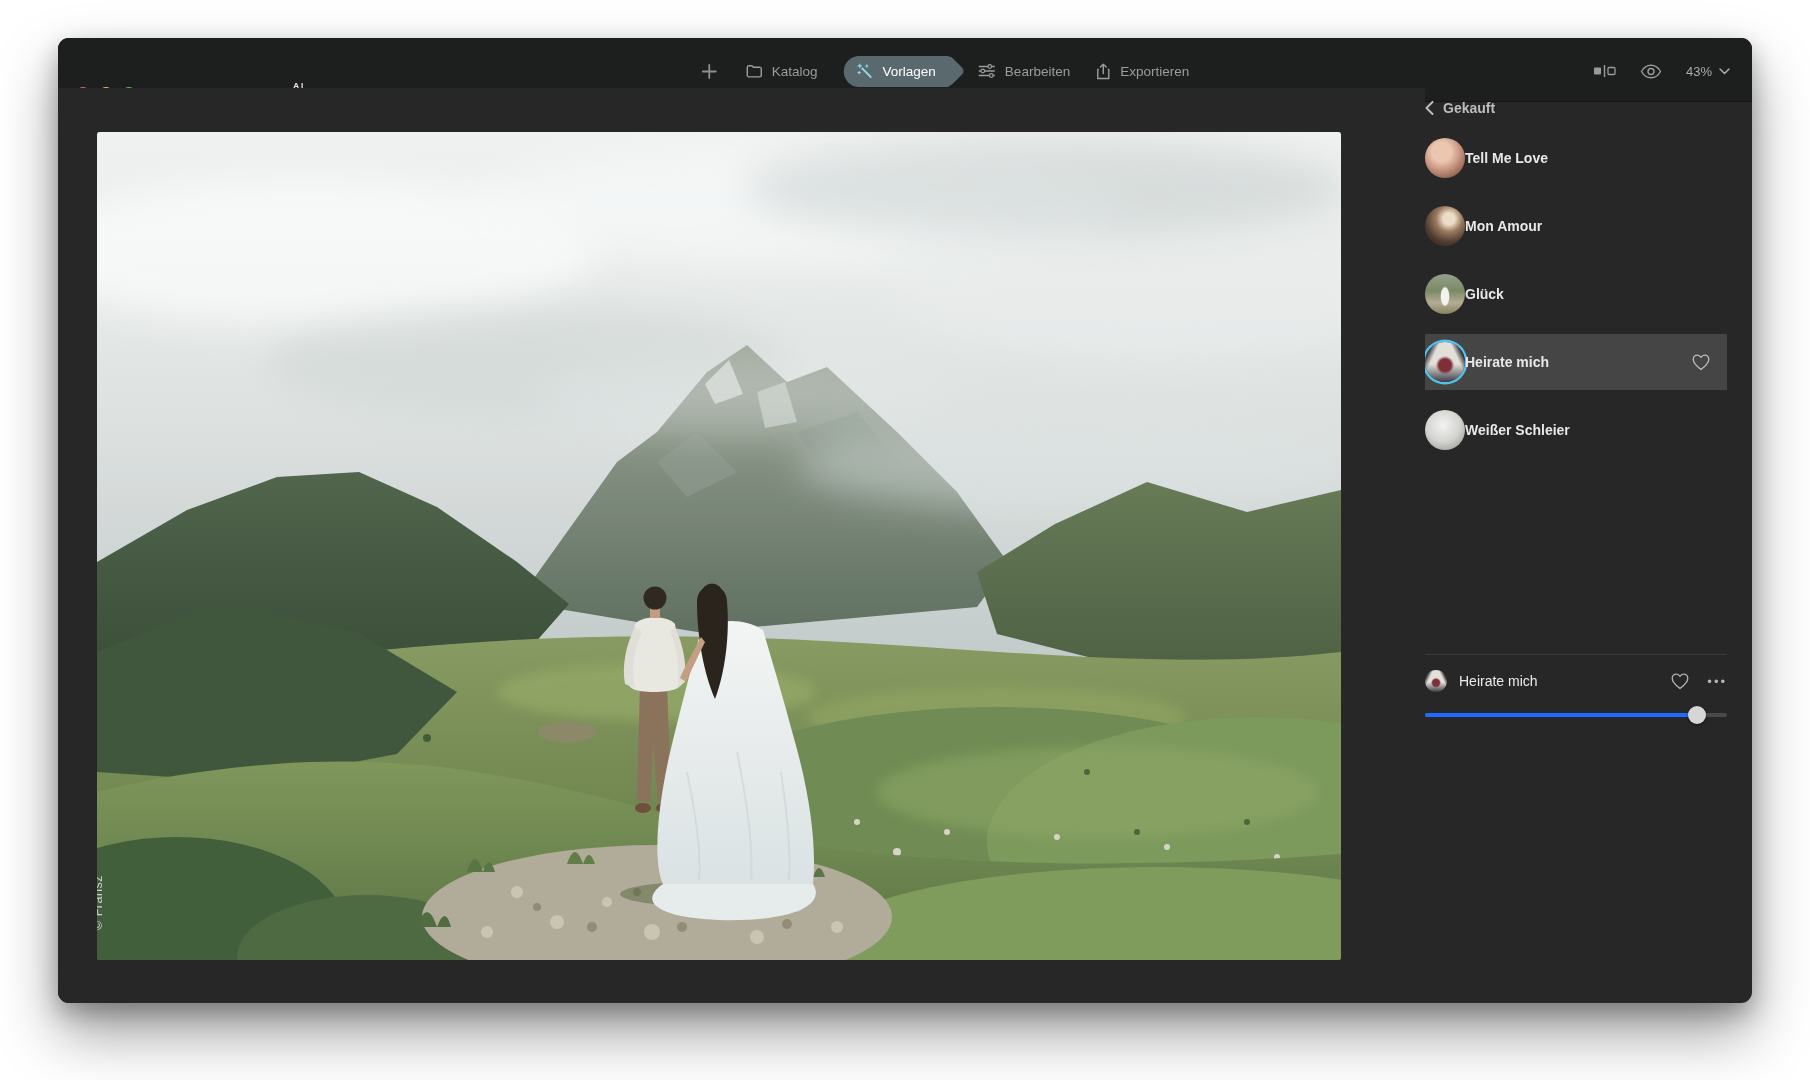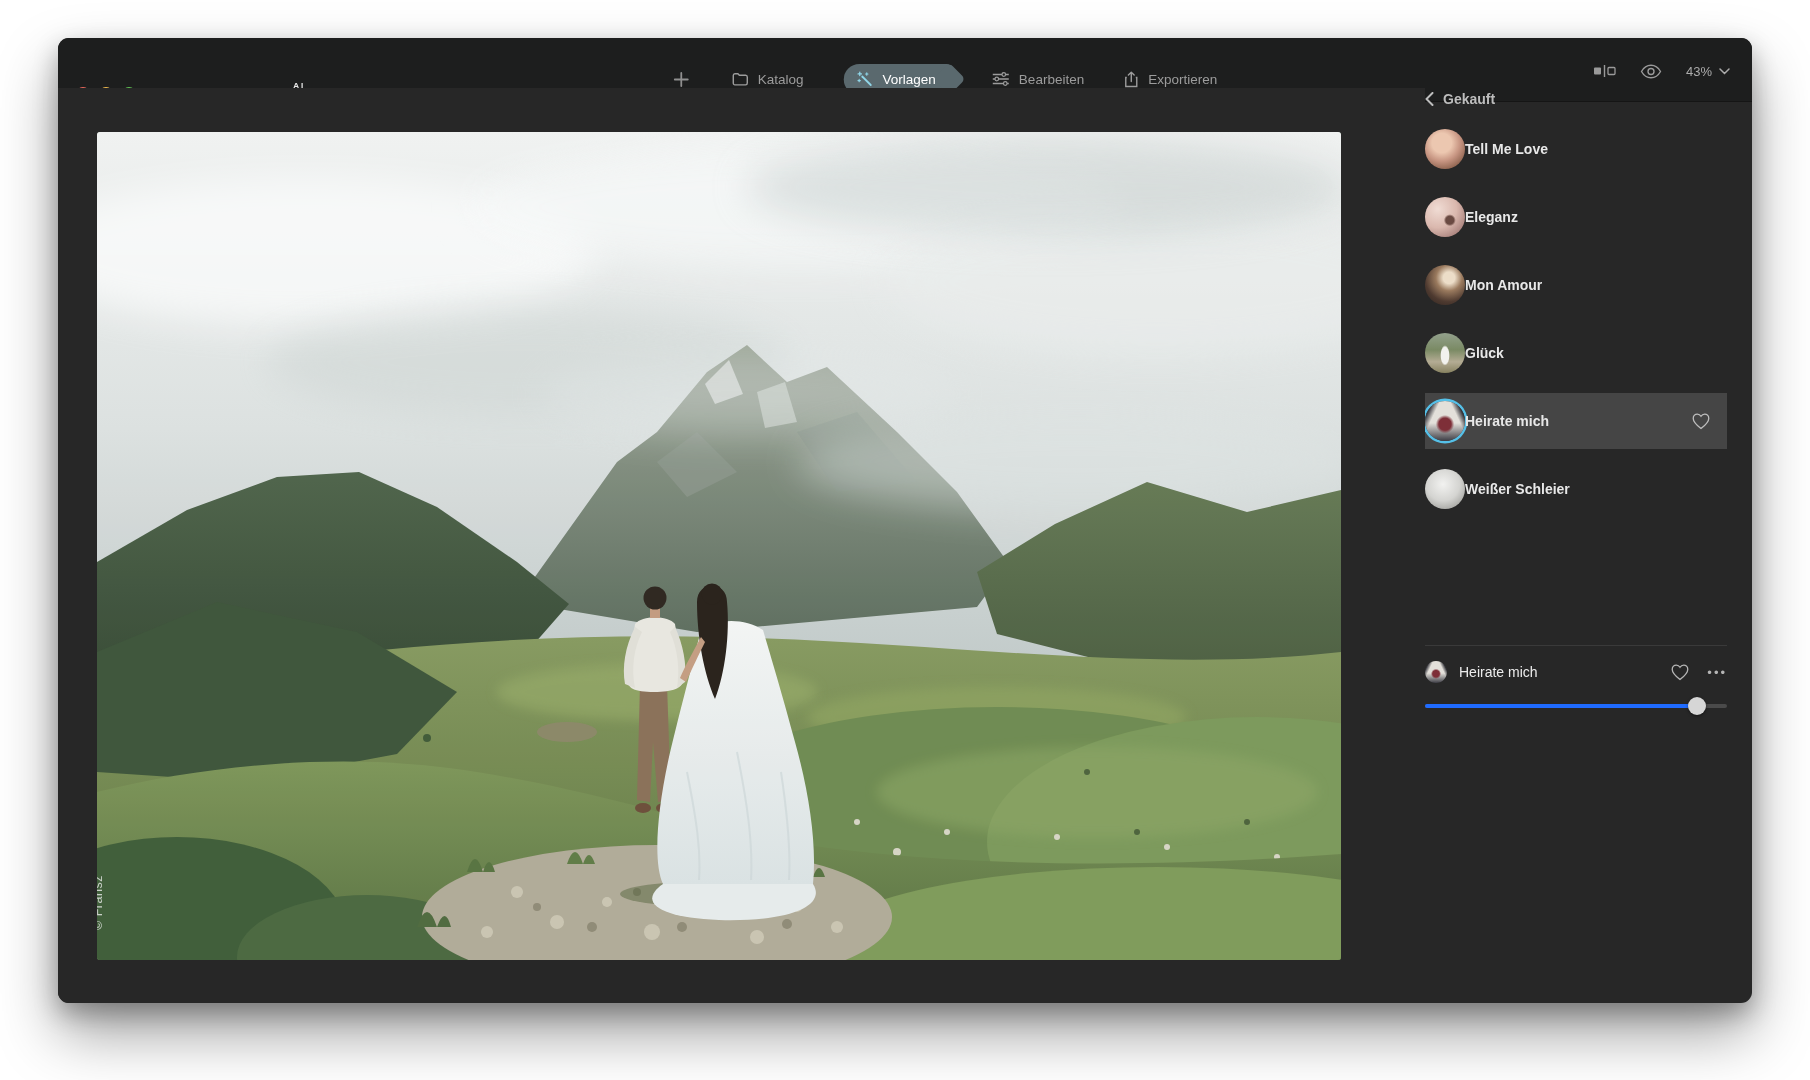--- a/index.html
+++ b/index.html
@@ -18,43 +18,43 @@
 
   
   .titlebar{position:absolute;left:0;top:0;right:0;height:64px;background:#1d1e1e;border-bottom:1px solid #151515;
     display:flex;align-items:flex-end}
   .lights{display:flex;gap:9px;margin-left:18px}
   .light{width:14px;height:14px;border-radius:50%}
   .light.red{background:#ed6a5e}.light.yellow{background:#f5bf4f}.light.green{background:#61c454}
   .logo{margin-left:44px;color:#e9e9e9;font-size:15px;font-weight:700;letter-spacing:6px;white-space:nowrap}
   .logo sup{font-size:8px;letter-spacing:2px;margin-left:2px;position:relative;top:-4px}
 
-  .tabs{position:absolute;left:calc(50% + 40px);top:16px;height:50px;transform:translateX(-50%);
-    display:flex;align-items:center;gap:40px}
+  .tabs{position:absolute;left:calc(50% + 40px);top:8px;height:50px;transform:translateX(-50%);
+    display:flex;align-items:center;gap:26px}
   .tab{display:flex;align-items:center;gap:9px;color:#9c9c9c;font-size:13.5px;cursor:default;white-space:nowrap}
   .tab svg{flex:0 0 auto}
   .plus-btn{color:#8f8f8f;display:flex;align-items:center;margin-right:2px}
   .tab.active{position:relative;background:var(--pill);color:#fff;padding:7px 16px 7px 13px;
     border-radius:16px 5px 5px 16px;font-weight:400;z-index:0}
   .tab.active::after{content:'';position:absolute;right:-9px;top:50%;width:23px;height:23px;
     transform:translateY(-50%) rotate(45deg);background:var(--pill);border-radius:5px;z-index:-1}
 
   .tb-right{position:absolute;right:22px;top:8px;height:50px;display:flex;align-items:center;gap:24px;color:#9a9a9a}
   .zoom-ctl{display:flex;align-items:center;gap:7px;color:#ababab;font-size:13px}
 
   
   .canvas{position:absolute;left:0;top:50px;right:327px;bottom:0;background:#272727}
   .photo{position:absolute;left:39px;top:44px;width:1244px;height:828px;border-radius:3px;overflow:hidden;background:#8a9a8a}
   .photo svg{display:block;width:100%;height:100%}
   .watermark{position:absolute;left:8px;bottom:30px;transform:rotate(-90deg);transform-origin:left bottom;
     color:rgba(240,240,240,.78);font-size:12.5px;letter-spacing:.5px;white-space:nowrap}
 
   
   .sidebar{position:absolute;left:1367px;top:50px;width:302px;bottom:0}
-  .back-row{margin-top:3px;display:flex;align-items:center;gap:9px;color:#bdbdbd;font-size:14px;font-weight:700;cursor:default}
+  .back-row{margin-top:12px;display:flex;align-items:center;gap:9px;color:#bdbdbd;font-size:14px;font-weight:700;cursor:default}
   .collection-card{margin-top:14px;height:166px;border-radius:8px;position:relative;overflow:hidden;
     background:
       linear-gradient(to top, rgba(10,12,8,.55), rgba(10,12,8,0) 55%),
       radial-gradient(10px 26px at 56% 60%, #f1efe6 58%, rgba(241,239,230,0) 72%),
       linear-gradient(100deg, rgba(24,30,18,.85) 0%, rgba(24,30,18,0) 24%),
       linear-gradient(260deg, rgba(16,22,12,.92) 0%, rgba(16,22,12,0) 32%),
       linear-gradient(to bottom,#8f9a88 0%,#a9ac95 28%,#9aa07e 46%,#8c8a6a 62%,#7a6f52 80%,#5e5138 100%)}
   .collection-card .card-text{position:absolute;left:15px;bottom:12px;color:#fff;text-shadow:0 1px 6px rgba(0,0,0,.5)}
   .card-title{font-size:18px;font-weight:700;line-height:1.3}
   .card-subtitle{font-size:16px;font-weight:400;line-height:1.3}
@@ -337,24 +337,20 @@
     </div>
 
 
 
     <div class="tpl-list">
         <div class="tpl-row">
           <div class="thumb t-tell-me-love"></div>
           <span class="tpl-label">Tell Me Love</span>
         </div>
         <div class="tpl-row">
-          <div class="thumb t-eleganz"></div>
-          <span class="tpl-label">Eleganz</span>
-        </div>
-        <div class="tpl-row">
           <div class="thumb t-mon-amour"></div>
           <span class="tpl-label">Mon Amour</span>
         </div>
         <div class="tpl-row">
           <div class="thumb t-glueck"></div>
           <span class="tpl-label">Glück</span>
         </div>
         <div class="tpl-row selected">
           <div class="thumb t-heirate-mich"></div>
           <span class="tpl-label">Heirate mich</span>

